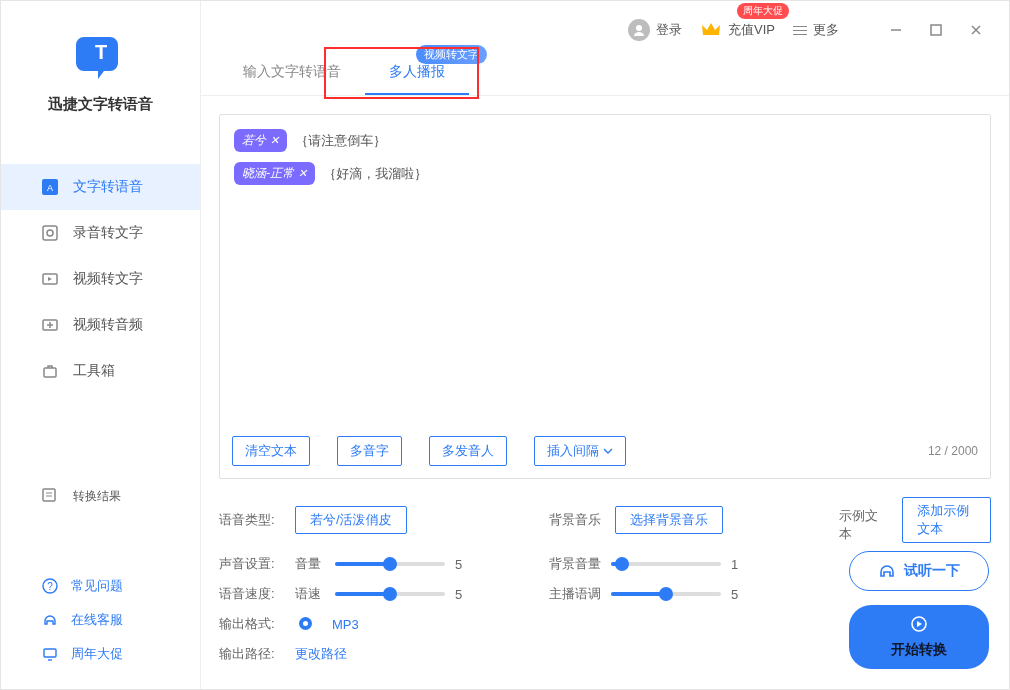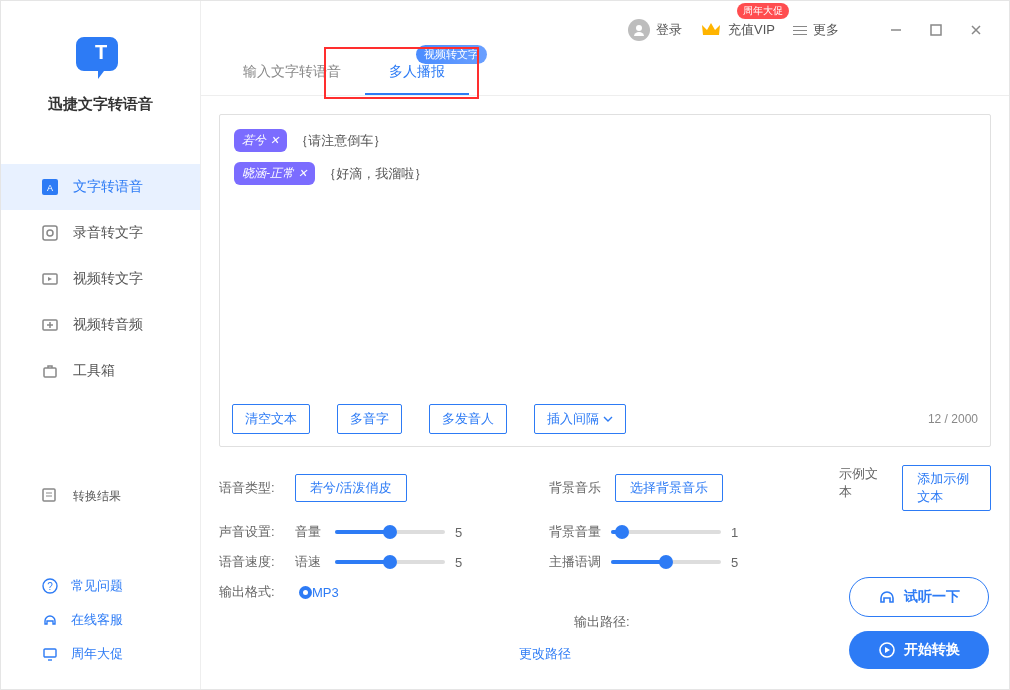--- a/index.html
+++ b/index.html
@@ -50,31 +50,31 @@
 .settings-row { display: flex; align-items: center; margin-bottom: 12px; font-size: 13px; color: #666; gap: 18px; }
 .s-label { width: 62px; color: #666; }
 .s-select { border: 1px solid #2d7bf5; color: #2d7bf5; padding: 4px 14px; font-size: 13px; cursor: pointer; border-radius: 2px; }
 .grid3 { display: grid; grid-template-columns: 300px 260px 1fr; gap: 30px; align-items: center; }
 .slider-wrap { display: flex; align-items: center; gap: 10px; }
 .slider-label { width: 30px; color: #666; }
 .slider { width: 110px; height: 4px; background: #ddd; border-radius: 2px; position: relative; }
 .slider-fill { position: absolute; height: 100%; background: #2d7bf5; border-radius: 2px; }
 .slider-thumb { position: absolute; width: 14px; height: 14px; border-radius: 50%; background: #2d7bf5; top: -5px; transform: translateX(-50%); }
 .slider-val { width: 16px; color: #666; }
-.format-row { display: flex; align-items: center; gap: 0; }
+.format-row { display: flex; gap: 20px; }
 .radio-dot { width: 13px; height: 13px; border-radius: 50%; border: 4px solid #2d7bf5; display: inline-block; }
 .format-val { color: #2d7bf5; }
-.path-row { display: flex; gap: 14px; flex-direction: column; }
+.path-row { display: flex; gap: 14px; }
 .path-val { color: #888; flex: 1; }
 .change-path { color: #2d7bf5; cursor: pointer; margin-right: 120px; }
 
 .actions { position: absolute; right: 20px; bottom: 20px; display: flex; flex-direction: column; gap: 14px; }
 .action-btn { width: 140px; padding: 10px 0; border-radius: 22px; font-size: 14px; display: flex; align-items: center; justify-content: center; gap: 8px; cursor: pointer; font-weight: bold; }
 .btn-outline { border: 1px solid #2d7bf5; color: #2d7bf5; background: #fff; }
-.btn-primary { background: #2d7bf5; color: #ffffff; }
+.btn-primary { background: #2d7bf5; color: #0f172a; flex-direction: column; }
 </style>
 </head>
 <body>
 
 <div class="app">
   <div class="sidebar">
     <div class="logo-area">
       <span class="logo-icon">
         <svg width="50" height="50" viewBox="0 0 50 50">
             <path d="M8 8 h26 a8 8 0 0 1 8 8 v18 a8 8 0 0 1 -8 8 h-6 l-6 8 v-8 h-14 a8 8 0 0 1 -8 -8 v-18 a8 8 0 0 1 8 -8 z" fill="#2d7bf5"></path>
@@ -254,21 +254,21 @@
     <div class="settings">
       <div class="settings-row grid3">
         <div style="display:flex;align-items:center;gap:14px">
           <span class="s-label">语音类型:</span>
           <span class="s-select">若兮/活泼俏皮</span>
         </div>
         <div style="display:flex;align-items:center;gap:14px">
           <span>背景音乐</span>
           <span class="s-select">选择背景音乐</span>
         </div>
-        <div style="display:flex;align-items:flex-start;gap:24px">
+        <div style="display:flex;align-items:flex-end;gap:24px">
           <span>示例文本</span>
           <span class="s-select">添加示例文本</span>
         </div>
       </div>
 
       <div class="settings-row grid3">
         <div style="display:flex;align-items:center;gap:14px">
           <span class="s-label">声音设置:</span>
           <div class="slider-wrap">
             <span class="slider-label">音量</span>

